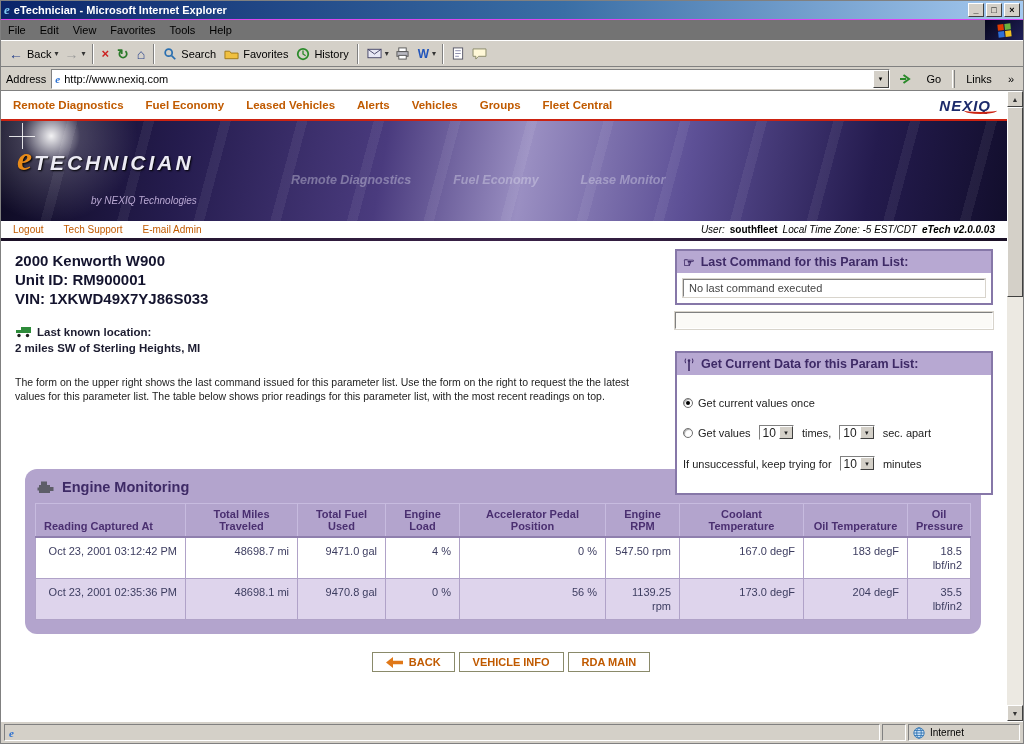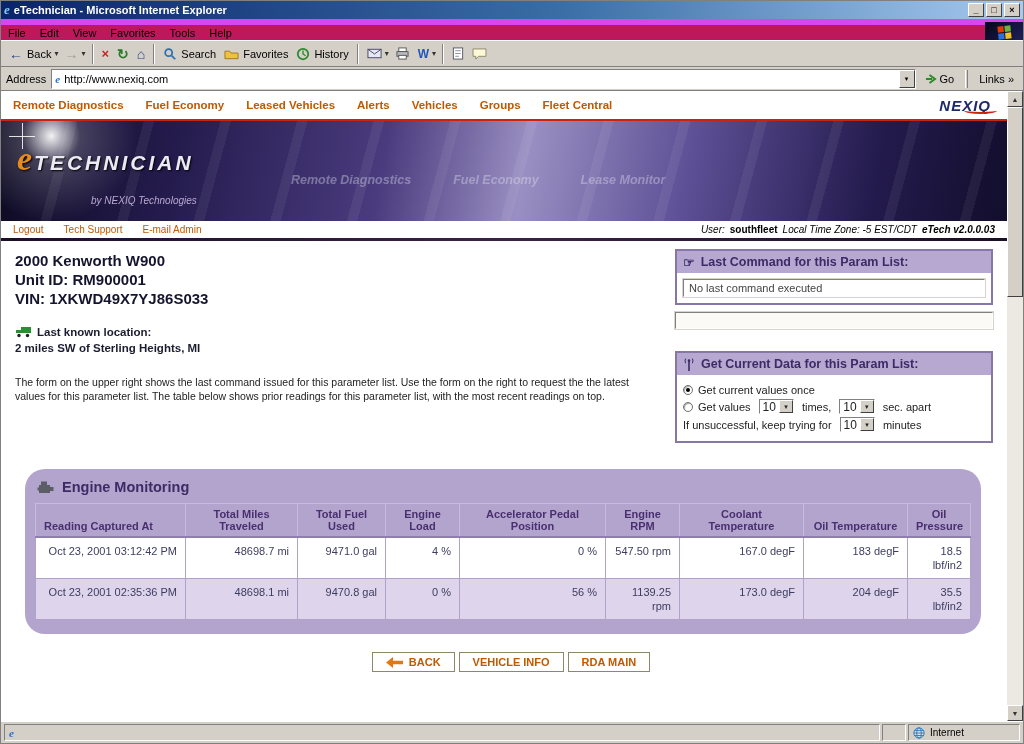--- a/index.html
+++ b/index.html
@@ -7,21 +7,21 @@
   body{font-family:"Liberation Sans",sans-serif;background:#d4d0c8}
   .win{display:flex;flex-direction:column;height:744px;border:1px solid #808080}
 
   
   .titlebar{height:18px;background:linear-gradient(90deg,#0a246a,#3a6ea5 55%,#a6caf0);display:flex;align-items:center;padding:0 3px;color:#fff;font-size:11px;font-weight:bold}
   .tb-icon{color:#7ec8f0;font:bold italic 13px "Liberation Serif",serif;margin-right:4px}
   .winbtns{margin-left:auto;display:flex;gap:2px}
   .wbtn{width:16px;height:14px;background:#d4d0c8;border:1px solid;border-color:#fff #404040 #404040 #fff;color:#000;font-size:9px;font-weight:bold;display:flex;align-items:center;justify-content:center;line-height:1}
 
   
-  .menubar{height:21px;background:#be185d;display:flex;align-items:center;font-size:11px;border-top:6px solid #d946ef}
+  .menubar{height:21px;background:#737373;display:flex;align-items:center;font-size:11px;border-top:1px solid #d946ef}
   .menu-item{padding:3px 7px;color:#000}
   .brand{margin-left:auto;width:38px;height:21px;background:linear-gradient(135deg,#06061c,#20205a);display:flex;align-items:center;justify-content:center}
   .flag{display:grid;grid-template-columns:6px 6px;grid-template-rows:6px 6px;gap:1px;transform:rotate(-6deg)}
   .flag i{display:block}
   .f1{background:#e03c00}.f2{background:#6cb33e}.f3{background:#2e6fd8}.f4{background:#f0c020}
 
   
   .toolbar{height:27px;background:#d4d0c8;display:flex;align-items:center;padding:0 4px;border-top:1px solid #fff;border-bottom:1px solid #808080;font-size:11px}
   .tbtn{display:flex;align-items:center;gap:4px;padding:2px 4px;color:#000}
   .ic{font-size:14px;line-height:1;font-weight:bold}
@@ -30,21 +30,21 @@
   .ddc{font-size:8px;color:#333;padding:0 2px;margin-left:-3px}
   .tsep{width:2px;height:20px;border-left:1px solid #808080;border-right:1px solid #fff;margin:0 4px}
   .disabled{color:#8a8a8a}
 
   
   .addressbar{height:24px;background:#d4d0c8;display:flex;align-items:center;gap:5px;padding:0 5px;font-size:11px;border-bottom:1px solid #808080}
   .addr-input{flex:1;height:20px;background:#fff;border:1px solid;border-color:#808080 #fff #fff #808080;display:flex;align-items:center;gap:4px;padding-left:3px}
   .addr-page-e{color:#2a6fd0;font:bold italic 11px "Liberation Serif",serif}
   .addr-drop{margin-left:auto;width:16px;height:18px;background:#d4d0c8;border:1px solid;border-color:#fff #404040 #404040 #fff;display:flex;align-items:center;justify-content:center;font-size:7px}
   .grip{width:3px;height:18px;border-left:1px solid #fff;border-right:1px solid #808080;margin:0 2px}
-  .go-btn,.links-btn{display:flex;align-items:flex-start;gap:3px;padding:2px 4px}
+  .go-btn,.links-btn{display:flex;align-items:flex-start;gap:16px;padding:2px 4px}
 
   
   .viewport{flex:1;position:relative;background:#fff;overflow:hidden}
   .page{position:absolute;top:0;left:0;right:16px;bottom:0;overflow:hidden}
   .scroll{position:absolute;top:0;right:0;bottom:0;width:16px;background:#ece9e2}
   .sbtn{position:absolute;left:0;width:16px;height:16px;background:#d4d0c8;border:1px solid;border-color:#fff #404040 #404040 #fff;font-size:7px;color:#333;display:flex;align-items:center;justify-content:center}
   .s-up{top:0}.s-down{bottom:0}
   .sthumb{position:absolute;left:0;top:16px;width:16px;height:190px;background:#d4d0c8;border:1px solid;border-color:#fff #404040 #404040 #fff}
 
   
@@ -81,30 +81,30 @@
   .desc{margin-top:20px;width:645px;font-size:10.5px;color:#222;line-height:13.5px}
 
   .rightcol{position:absolute;top:8px;right:14px;width:318px}
   .panel{border:2px solid #8677a8;background:#fff}
   .panel-h{background:#b7a8d2;color:#3e2a66;font-weight:bold;font-size:12.5px;padding:4px 6px;display:flex;align-items:center;gap:6px}
   .hand{font-size:13px;line-height:1}
   .panel-b{padding:6px}
   .sunken{border:1px solid;border-color:#808080 #fff #fff #808080;background:#fff;font-size:11px;color:#444;padding:2px 5px;min-height:17px;outline:1px solid #d8d4cc}
   .statusline{margin-top:7px;height:17px;background:#fbfaf7}
   .panel.gcd{margin-top:22px}
-  .opt-row{display:flex;align-items:center;gap:5px;font-size:11px;color:#222;margin:3px 0;flex-wrap:nowrap;white-space:nowrap}
+  .opt-row{display:flex;align-items:center;gap:5px;font-size:11px;color:#222;margin:16px 0;flex-wrap:nowrap;white-space:nowrap}
   .radio{width:10px;height:10px;border-radius:50%;background:#fff;border:1px solid #707070;box-shadow:inset 1px 1px 1px rgba(0,0,0,.35);display:inline-flex;align-items:center;justify-content:center;flex:0 0 auto}
   .radio.checked::after{content:"";width:4px;height:4px;border-radius:50%;background:#000}
   .msel{display:inline-flex;align-items:center;border:1px solid;border-color:#808080 #fff #fff #808080;background:#fff;height:15px;margin:0 3px}
   .msel-v{padding:0 3px;font-size:12px}
   .msel-a{width:14px;height:13px;background:#d4d0c8;border:1px solid;border-color:#fff #404040 #404040 #fff;font-size:7px;display:flex;align-items:center;justify-content:center}
   .gcd-btn{margin-top:9px;height:22px;border:2px solid #8677a8;background:linear-gradient(#fdfdfd,#e8e4f0);display:flex;align-items:center;justify-content:center;gap:6px;color:#c05a00;font-weight:bold;font-size:11.5px;letter-spacing:.5px;cursor:pointer}
 
   
-  .engine{margin:66px 26px 0 10px;background:#b3a4cd;border-radius:20px;padding:8px 10px 14px}
+  .engine{margin:66px 26px 0 10px;background:#b3a4cd;border-radius:12px;padding:8px 10px 14px}
   .engine-h{display:flex;align-items:center;gap:8px;color:#3e2a66;font-weight:bold;font-size:14.5px;padding:2px 2px 8px}
   table{width:100%;border-collapse:collapse;table-layout:fixed;background:#fff}
   th{background:#b3a4cd;color:#4a2f70;font-size:11px;font-weight:bold;text-align:center;vertical-align:bottom;padding:4px 8px;border:1px solid #c7bbdf;border-bottom:2px solid #8f7fae}
   th.first{text-align:left}
   td{font-size:11px;color:#3d3d60;text-align:right;padding:6px 8px;vertical-align:top;border:1px solid #b0a2c8;line-height:14px}
   tr.alt td{background:#ded4ec}
 
   
   .footer-row{display:flex;justify-content:center;gap:4px;margin-top:18px}
   .fbtn{display:flex;align-items:center;gap:6px;border:1px solid #8a8a6a;background:#fff;color:#c05a00;font-weight:bold;font-size:11px;padding:3px 13px;cursor:pointer}

